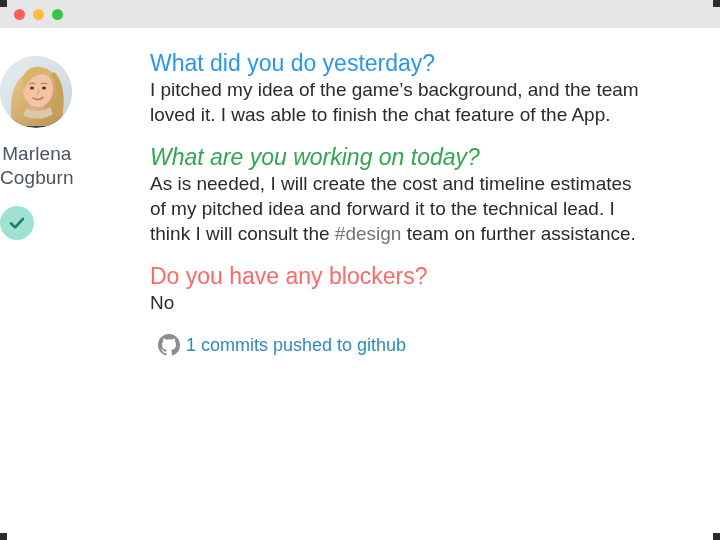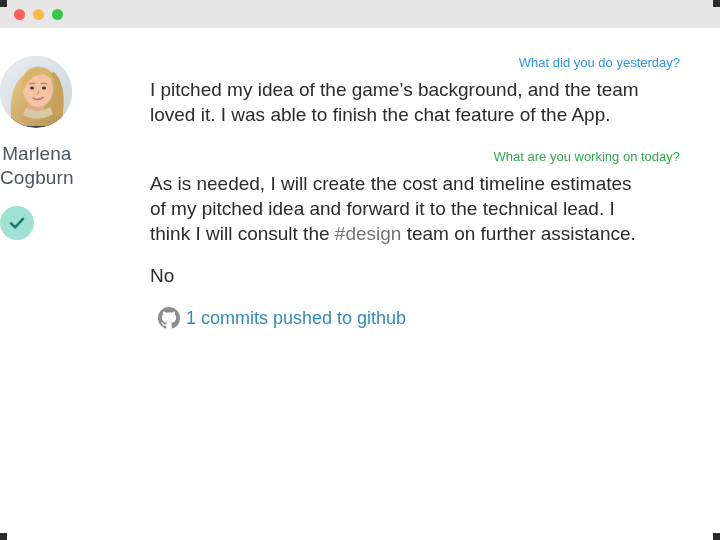--- a/index.html
+++ b/index.html
@@ -100,28 +100,27 @@
   .status-badge svg { display: block; }
 
   
   .standup {
     flex: 1 1 auto;
     padding-right: 40px;
     padding-top: 2px;
   }
   .qa { margin-bottom: 17px; }
   .question {
-    font-size: 13px;
+    font-size: 23px;
     line-height: 26px;
     margin: 0 0 1px 0;
     font-weight: 400;
-    text-align: right;
   }
   .q-blue  { color: #2b96f1; }
-  .q-green { color: #2fa84f; }
+  .q-green { color: #2fa84f; font-style: italic; }
   .q-red   { color: #fb6a66; }
 
   .answer {
     font-size: 19px;
     line-height: 25px;
     color: #2b2b2b;
     margin: 0;
     max-width: 490px;
   }
   .tag {
@@ -243,20 +242,21 @@
         <p class="question q-blue">What did you do yesterday?</p>
         <p class="answer">I pitched my idea of the game’s background, and the team loved it. I was able to finish the chat feature of the App.</p>
       </div>
 
       <div class="qa">
         <p class="question q-green">What are you working on today?</p>
         <p class="answer"><span>As is needed, I will create the cost and timeline estimates of my pitched idea and forward it to the technical lead. I think I will consult the </span><a class="tag" href="#" style="text-decoration:none">#design</a><span> team on further assistance.</span></p>
       </div>
 
       <div class="qa">
+        <p class="question q-red">Do you have any blockers?</p>
         <p class="answer">No</p>
       </div>
 
 
       <ul class="activity-list">
 
 
         <li class="activity-item">
           <span class="activity-icon">
             <svg width="22" height="22" viewBox="0 0 16 16" aria-hidden="true">

